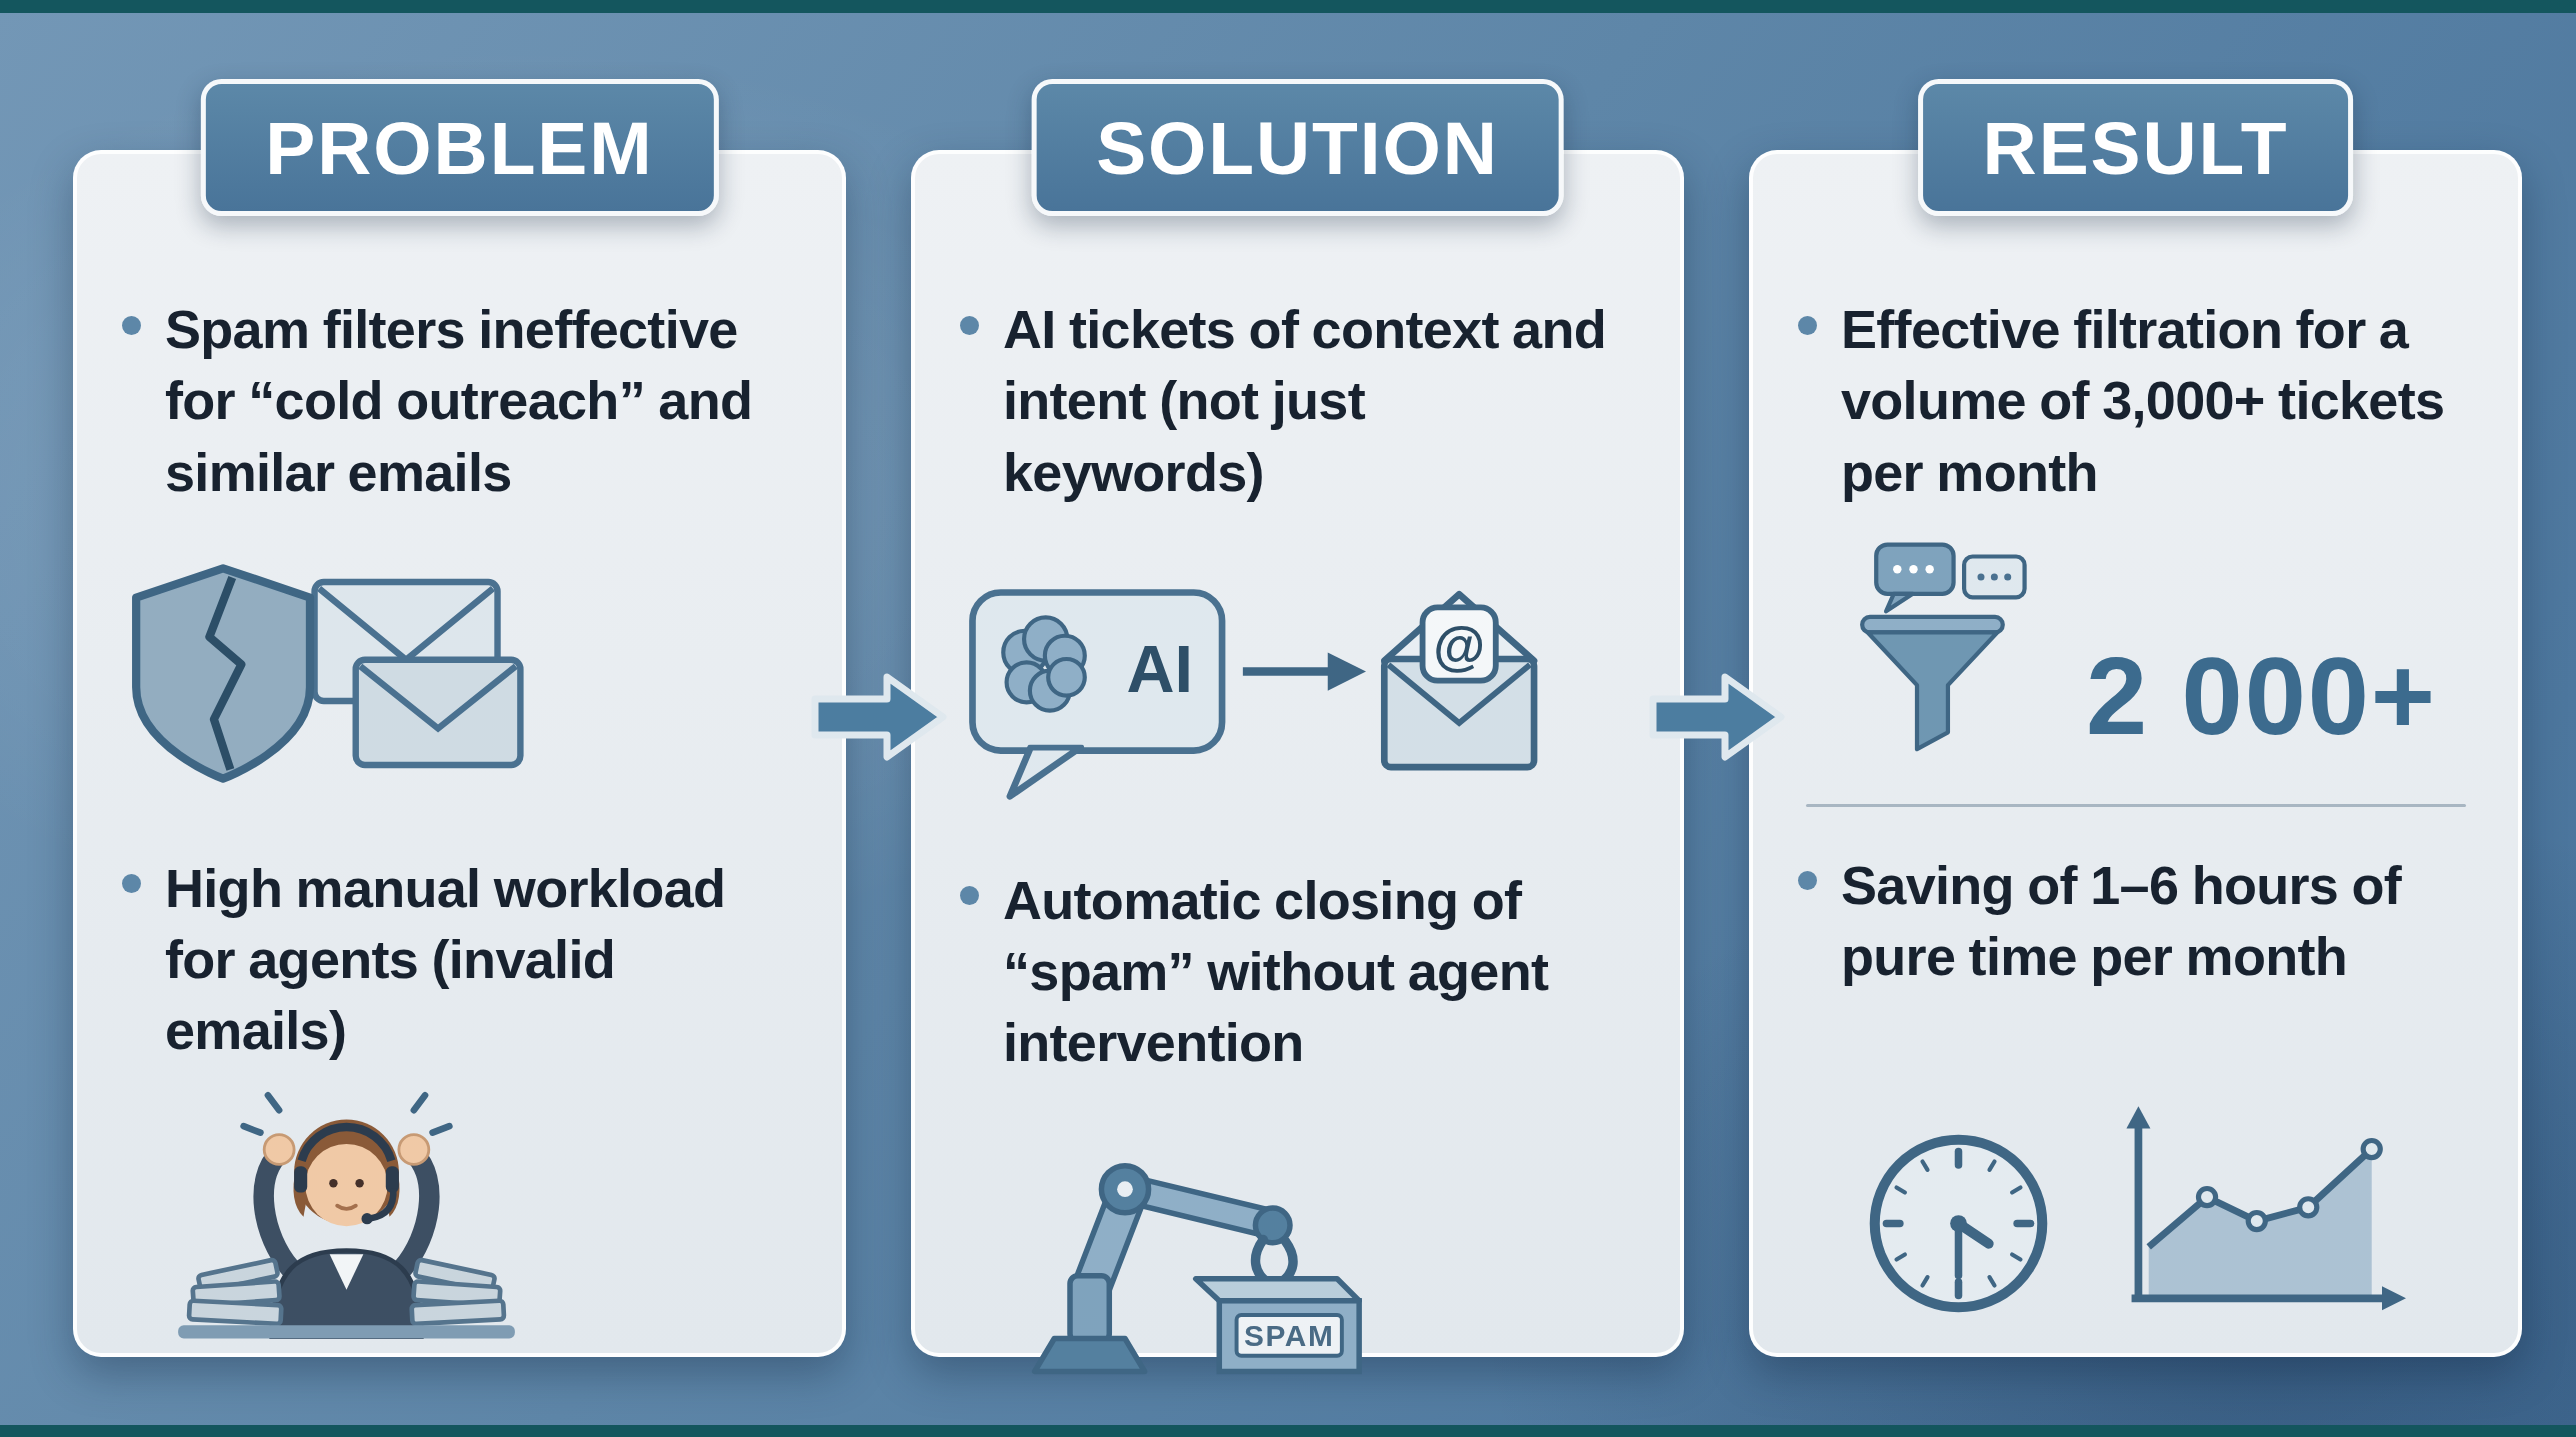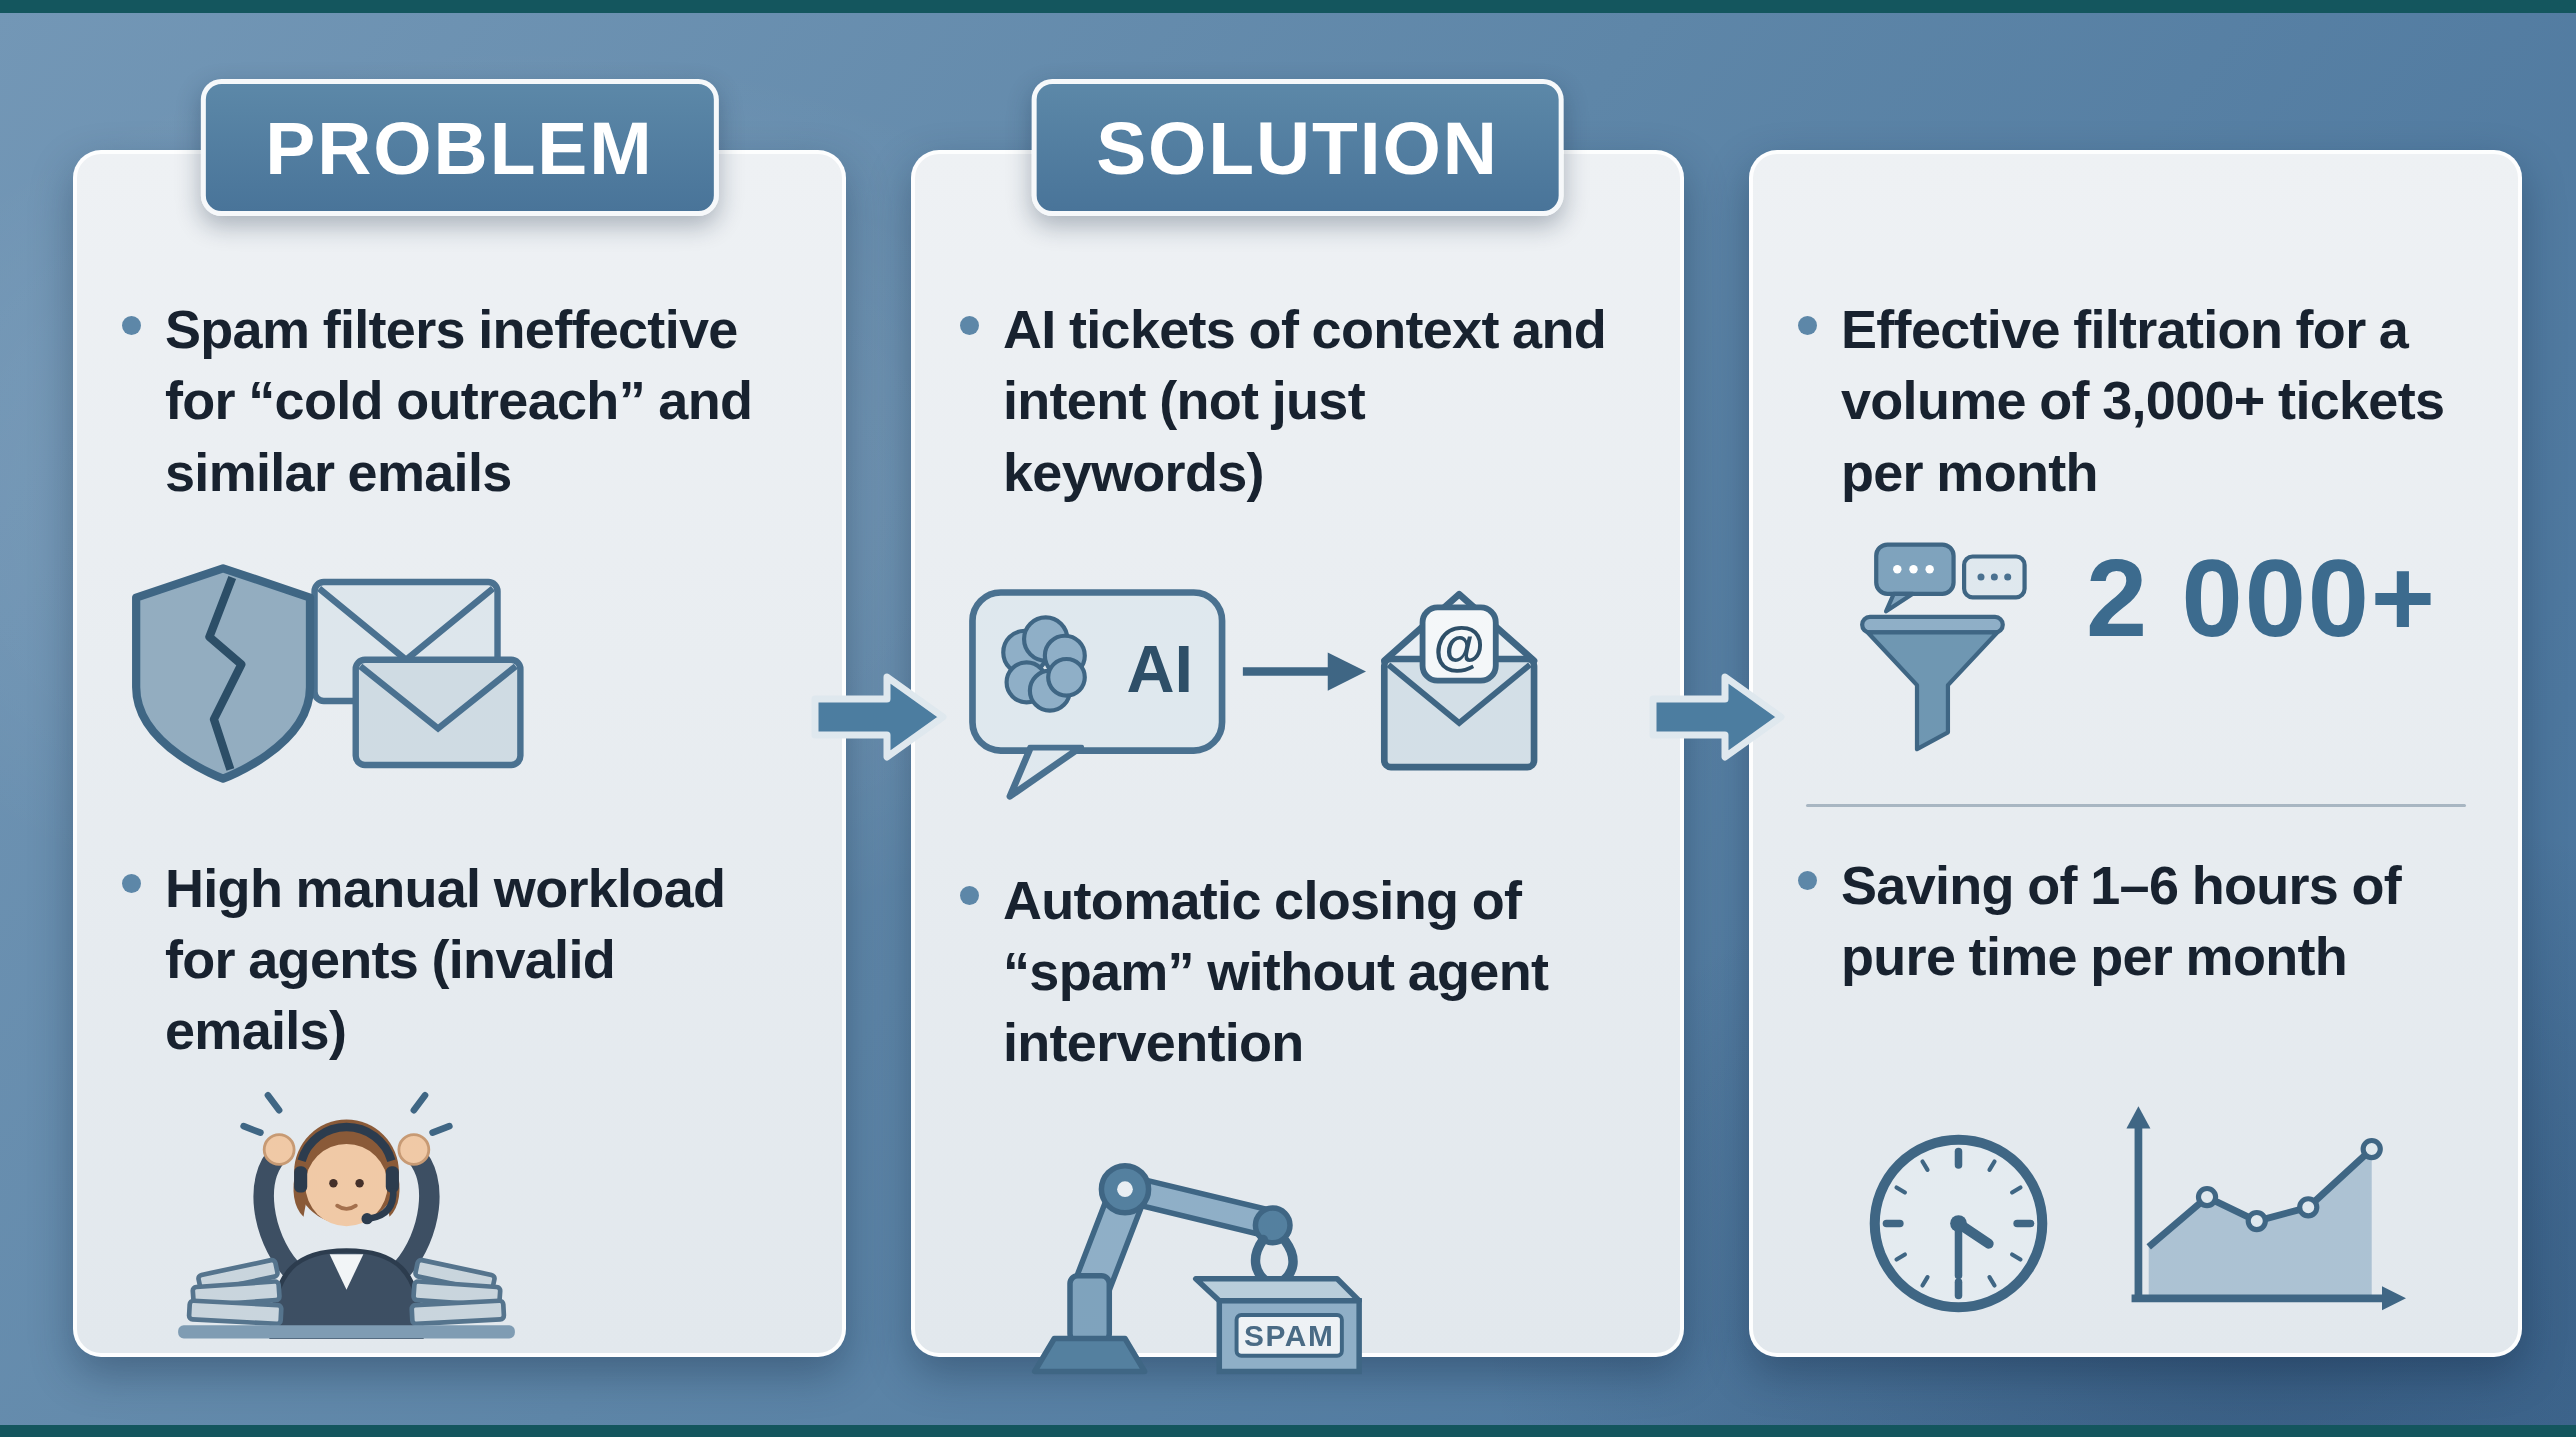--- a/index.html
+++ b/index.html
@@ -38,21 +38,21 @@
   .btxt{font-size:54px;line-height:1.32;font-weight:bold;color:#18222f;
     letter-spacing:-0.7px;word-spacing:-0.9px}
 
   .iconwrap{display:flex;}
   .icon-shield{margin-top:42px}
   .bullet-second{margin-top:56px}
   .icon-agent{margin-top:auto}
   .icon-ai{margin-top:51px}
   .icon-robot{margin-top:auto}
 
-  .metric-row{display:flex;align-items:flex-start;justify-content:center;gap:41px;margin-top:26px}
+  .metric-row{display:flex;align-items:flex-end;justify-content:center;gap:41px;margin-top:26px}
   .metric{font-size:110px;font-weight:bold;color:#3c6b8e;letter-spacing:1.9px;white-space:nowrap}
   .divider{height:2.8px;background:#a8b6c2;border-radius:1.9px;margin:45px 7.5px 43px}
   .result-icons{display:flex;align-items:flex-end;justify-content:center;gap:45px;margin-top:auto}
 
   svg text{font-family:"Liberation Sans","DejaVu Sans",sans-serif}
 </style>
 </head>
 <body>
 
 <div class="stage">
@@ -190,20 +190,23 @@
       </div>
     </section>
 
     <div class="gap">
       <svg class="flow-arrow" viewBox="0 0 140 96">
         <polygon points="6,30 78,30 78,8 134,48 78,88 78,66 6,66" fill="#4c7da0" stroke="#dfe8ee" stroke-width="7" stroke-linejoin="round"></polygon>
       </svg>
     </div>
 
     <section class="card">
+      <div class="badge">
+        <span>RESULT</span>
+      </div>
 
       <div class="bullet">
         <span class="dot"></span>
         <p class="btxt">Effective filtration for a volume of 3,000+ tickets per month</p>
       </div>
 
       <div class="metric-row">
         <svg width="211" height="225" viewBox="0 0 300 320">
           <rect x="60" y="15" width="110" height="70" rx="16" fill="#7fa3bd" stroke="#3f6684" stroke-width="6"></rect>
           <circle cx="90" cy="50" r="6" fill="#ffffff"></circle>

